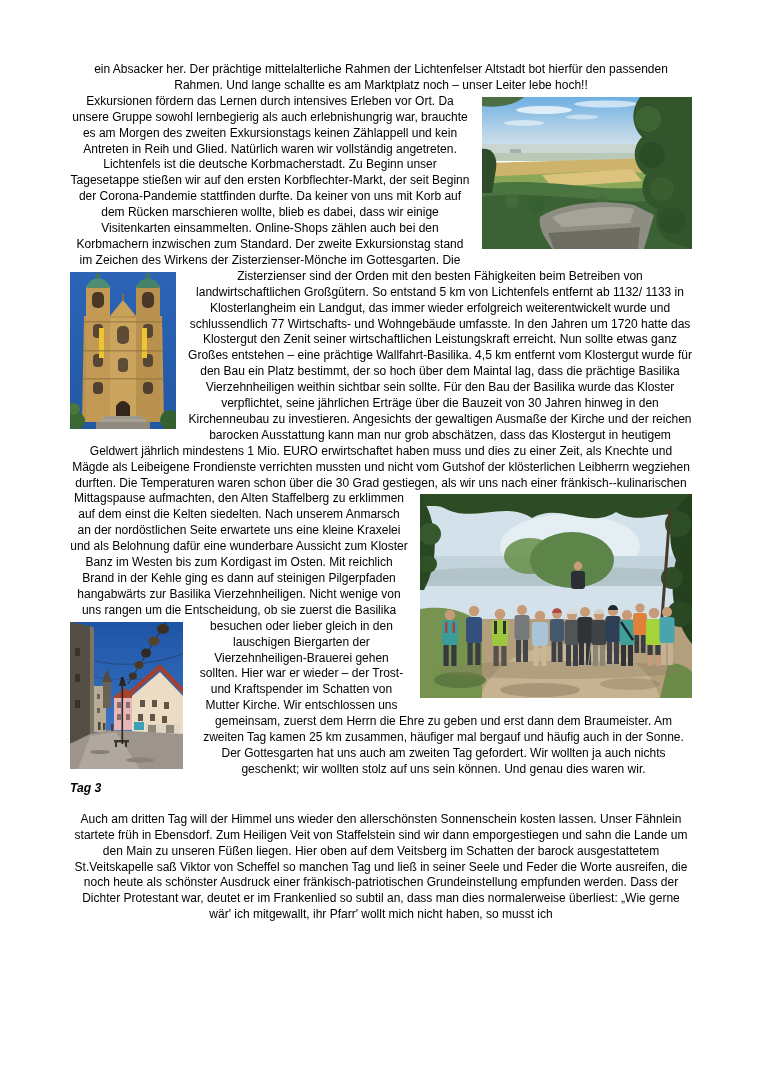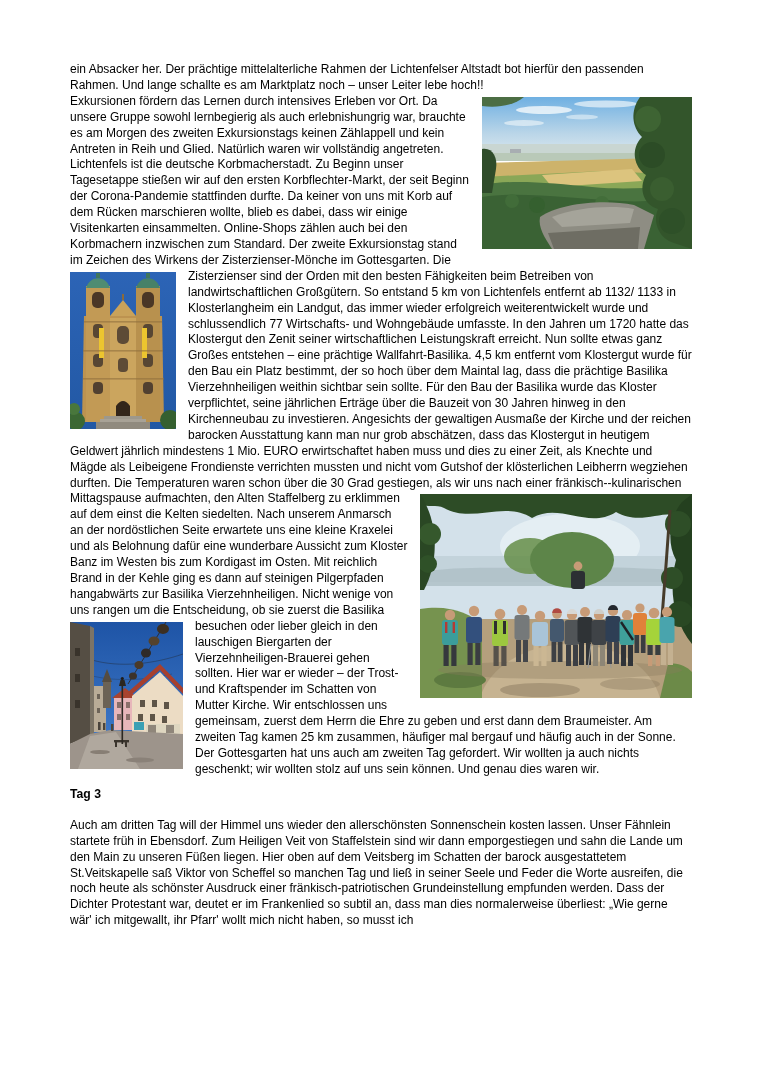--- a/index.html
+++ b/index.html
@@ -3,23 +3,23 @@
 <meta charset="utf-8">
 <style>
   * { margin:0; padding:0; box-sizing:border-box; }
   html, body { background:#ffffff; }
   body {
     width:763px; height:1080px; overflow:hidden;
     font-family:"Liberation Sans","DejaVu Sans",sans-serif;
     font-size:12px; line-height:15.9px; color:#000;
   }
   .page { width:763px; height:1080px; padding:62px 71px 0 70px; background:#fff; }
-  .para { text-align:left; }
+  .para { text-align:center; }
   .h-day { font-weight:bold; font-size:12.2px; line-height:16px; margin:34px 0 16px 0; }
-  .h-day.second { margin-top:8px; }
+  .h-day.second { margin-top:2px;font-style:italic; }
   .clearfix::after { content:""; display:block; clear:both; }
   .photo { display:block; }
   .photo svg { display:block; }
   .ph-right { float:right; margin:3px 0 8px 12px; }
   .ph-left  { float:left;  margin:3px 12px 6px 0; }
 </style>
 </head>
 <body>
 
 <div class="page">

